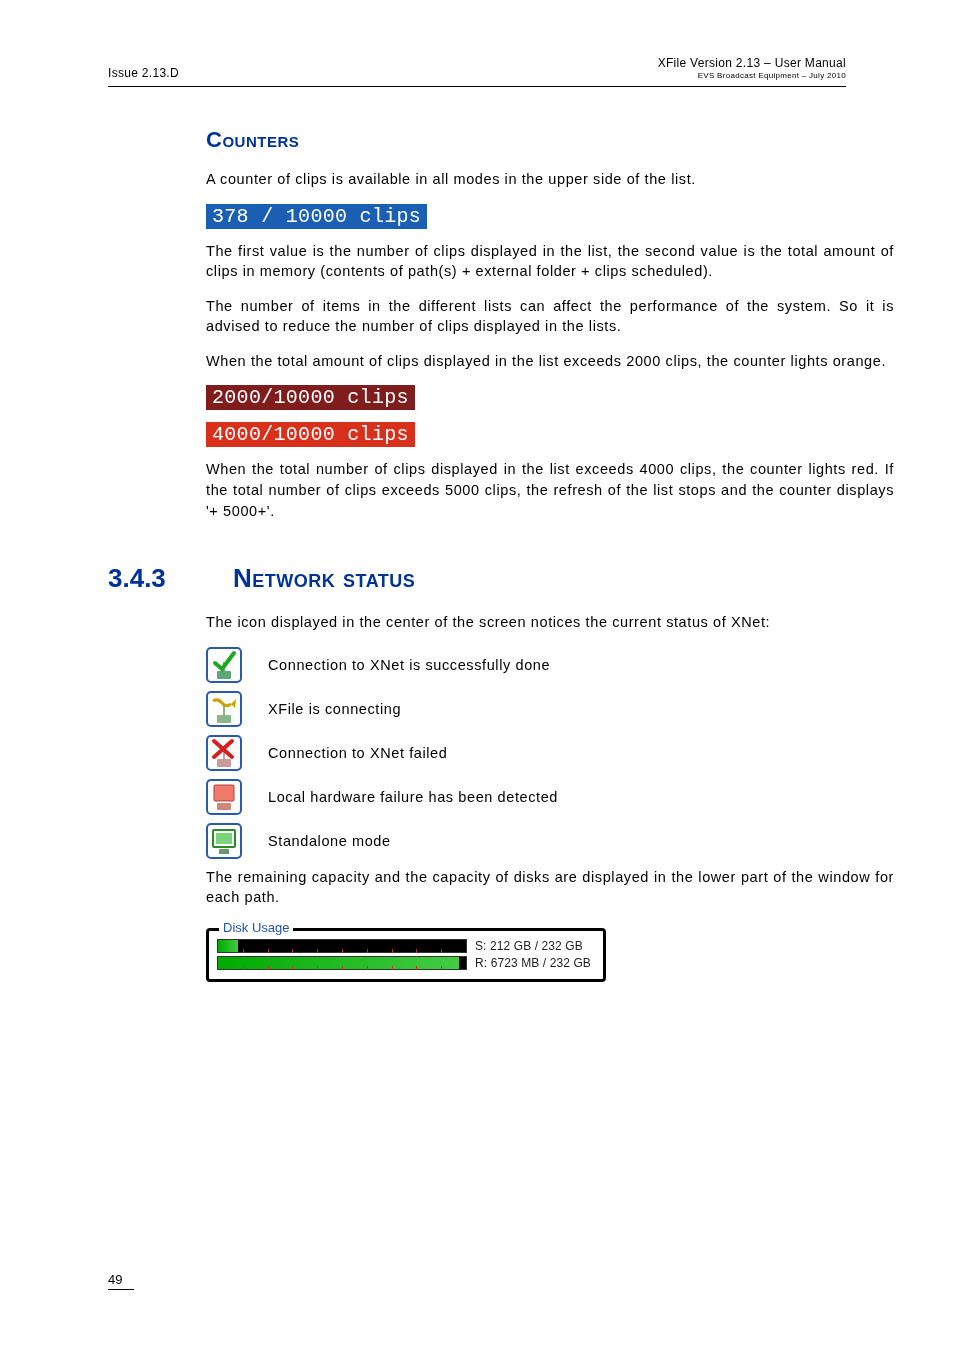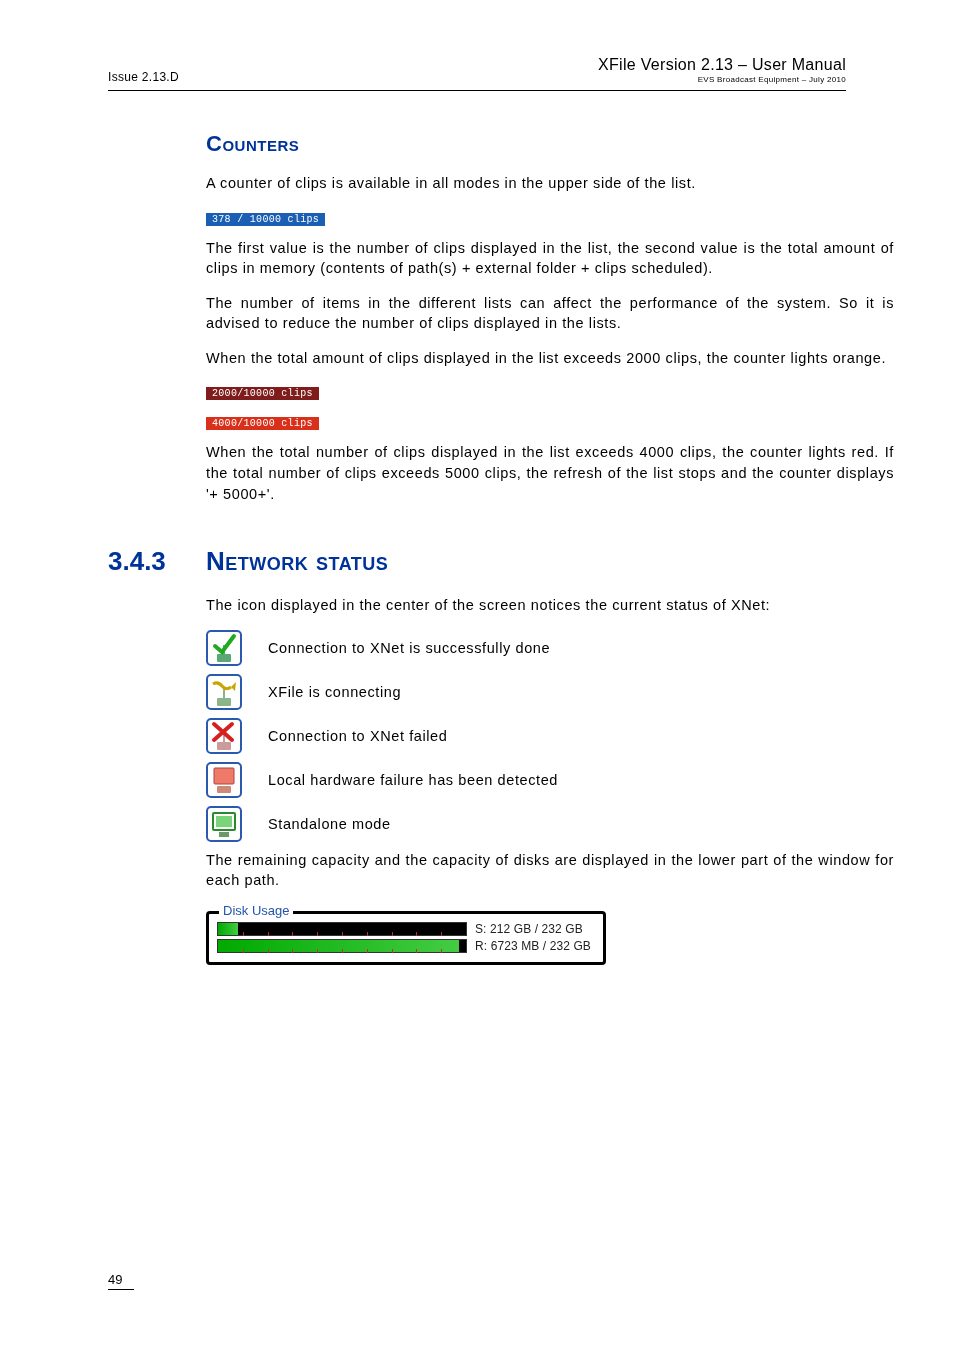--- a/index.html
+++ b/index.html
@@ -18,21 +18,21 @@
     padding: 56px 108px 0 108px;
   }
   .header-left {
     font-size: 12px;
     letter-spacing: 0.3px;
   }
   .header-right {
     text-align: right;
   }
   .header-right .main-line {
-    font-size: 16px;
+    font-size: 12px;
     letter-spacing: 0.3px;
     text-align: center;
   }
   .header-right .sub-line {
     font-size: 8px;
     letter-spacing: 0.3px;
     margin-top: 1px;
   }
   .header-rule {
     margin: 6px 108px 0 108px;
@@ -53,20 +53,21 @@
     margin-bottom: 16px;
     margin-left: 98px;
     font-variant: small-caps;
   }
 
   .h2-row {
     display: flex;
     align-items: baseline;
     margin-top: 42px;
     margin-bottom: 18px;
+    gap: 27px;
   }
   .h2-num {
     font-size: 26px;
     font-weight: bold;
     color: #003399;
     width: 98px;
     flex-shrink: 0;
   }
   .h2-title {
     font-size: 26px;
@@ -81,21 +82,21 @@
     line-height: 1.42;
     letter-spacing: 0.6px;
     margin-left: 98px;
     margin-bottom: 14px;
     text-align: justify;
   }
 
   .counter-badge {
     display: inline-block;
     font-family: "Courier New", monospace;
-    font-size: 10px;
+    font-size: 20px;
     color: #fff;
     padding: 1px 6px;
     margin-left: 98px;
     margin-bottom: 12px;
     letter-spacing: 0.3px;
   }
   .badge-blue { background: #1a5fb4; }
   .badge-orange { background: #7f1d1d; }
   .badge-red { background: #d9301c; }
 

